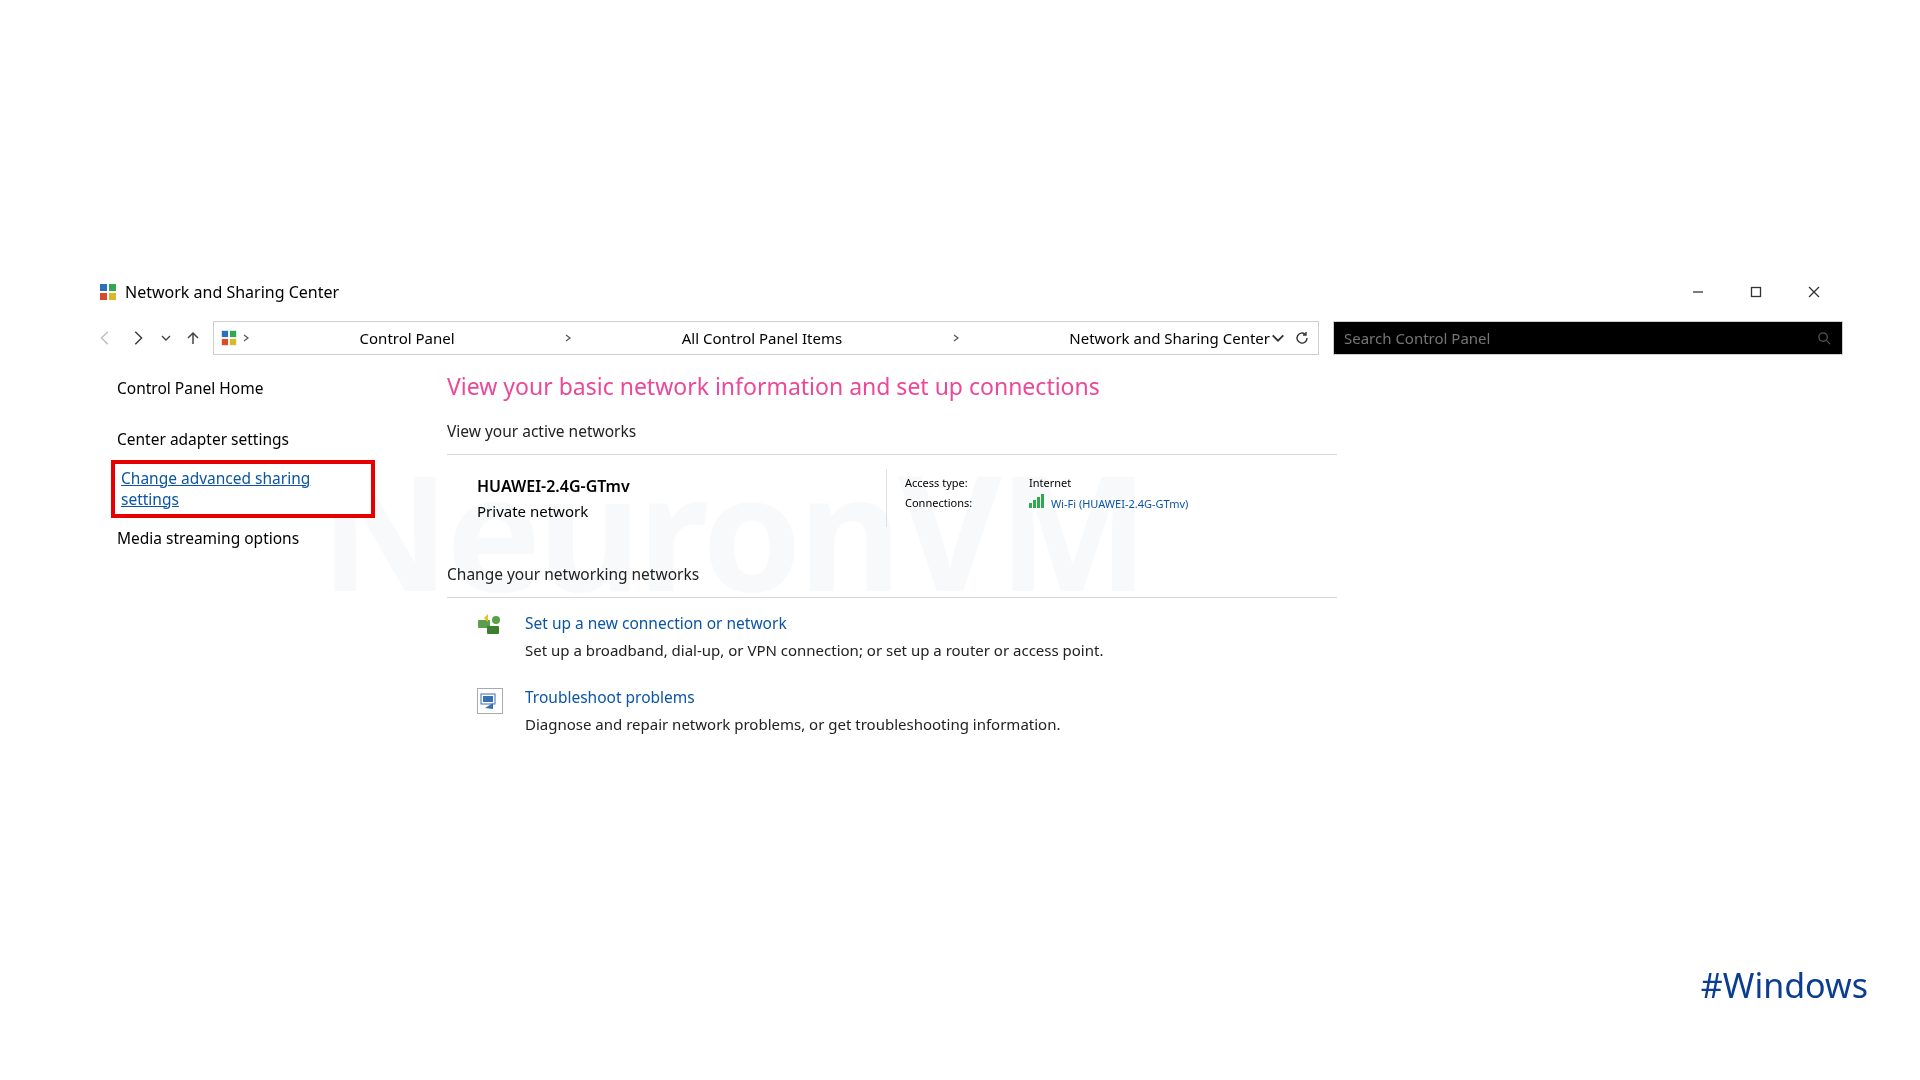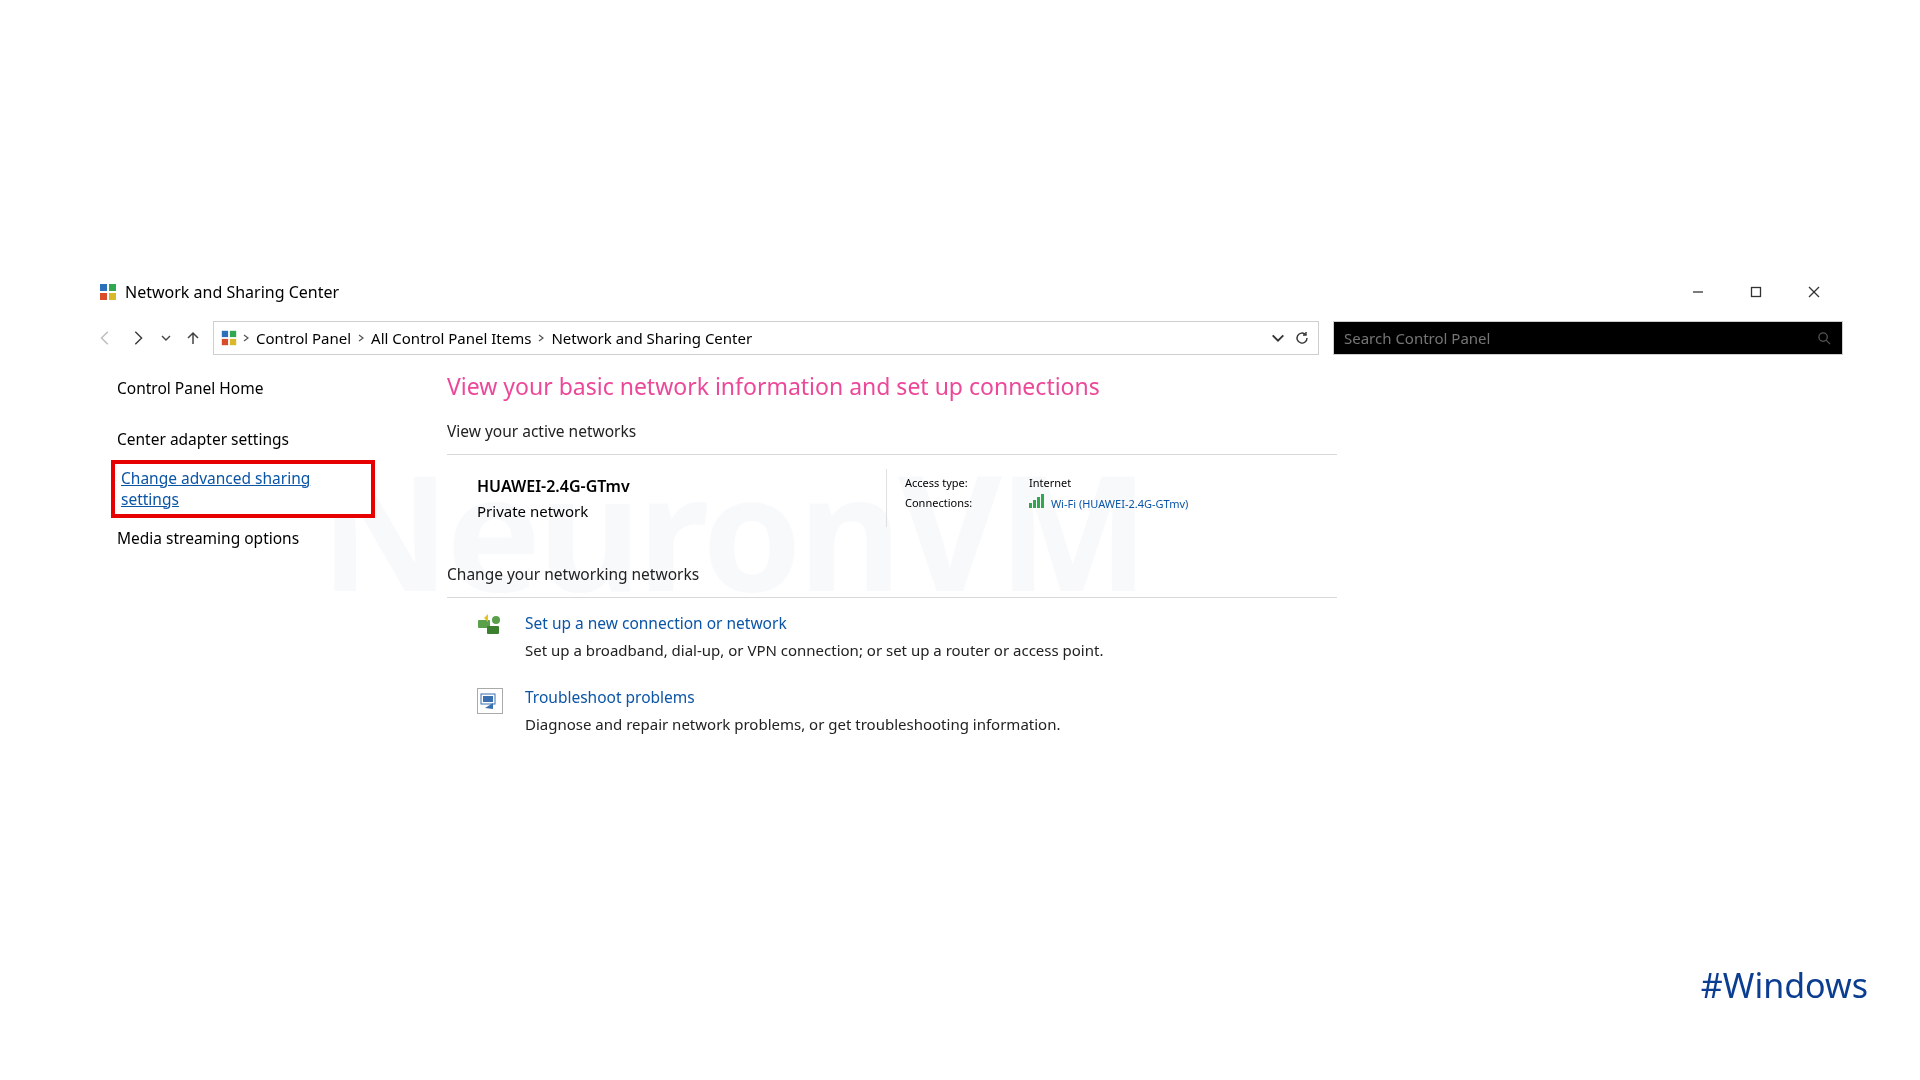--- a/index.html
+++ b/index.html
@@ -71,21 +71,21 @@
     align-items: center;
     border: 1px solid #cfcfcf;
     height: 34px;
     flex: 1;
     background: #fff;
     margin-right: 8px;
     padding-left: 6px;
   }
   .address-bar .crumbs {
     display:flex; align-items:center; gap:6px;
-    flex:1; padding-left:4px;
+    flex:1; padding-left:4px;justify-content:space-between;
   }
   .crumb { font-size: 15px; color:#000; white-space: nowrap; }
   .crumb-sep { color:#555; }
   .crumb-sep svg{ width:8px; height:8px; display:block;}
   .address-right { display:flex; align-items:center; gap:8px; padding-right:8px;}
   .address-right svg{ width:16px; height:16px; display:block; color:#333;}
   .search-bar {
     display:flex; align-items:center;
     border:1px solid #cfcfcf;
     height:34px; width: 510px; background:#000000;

